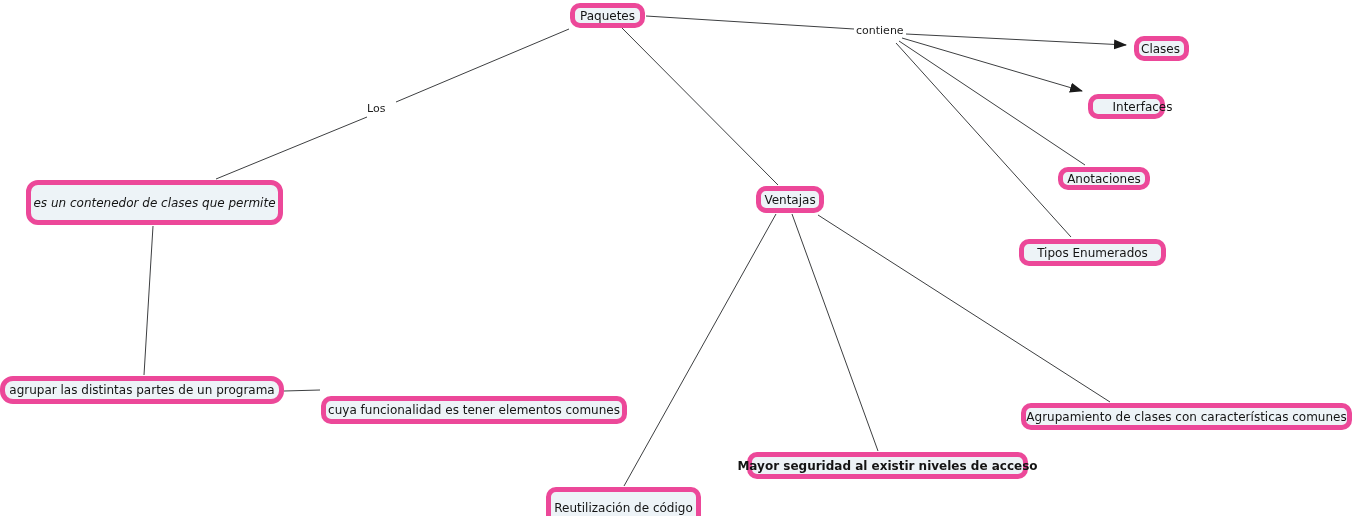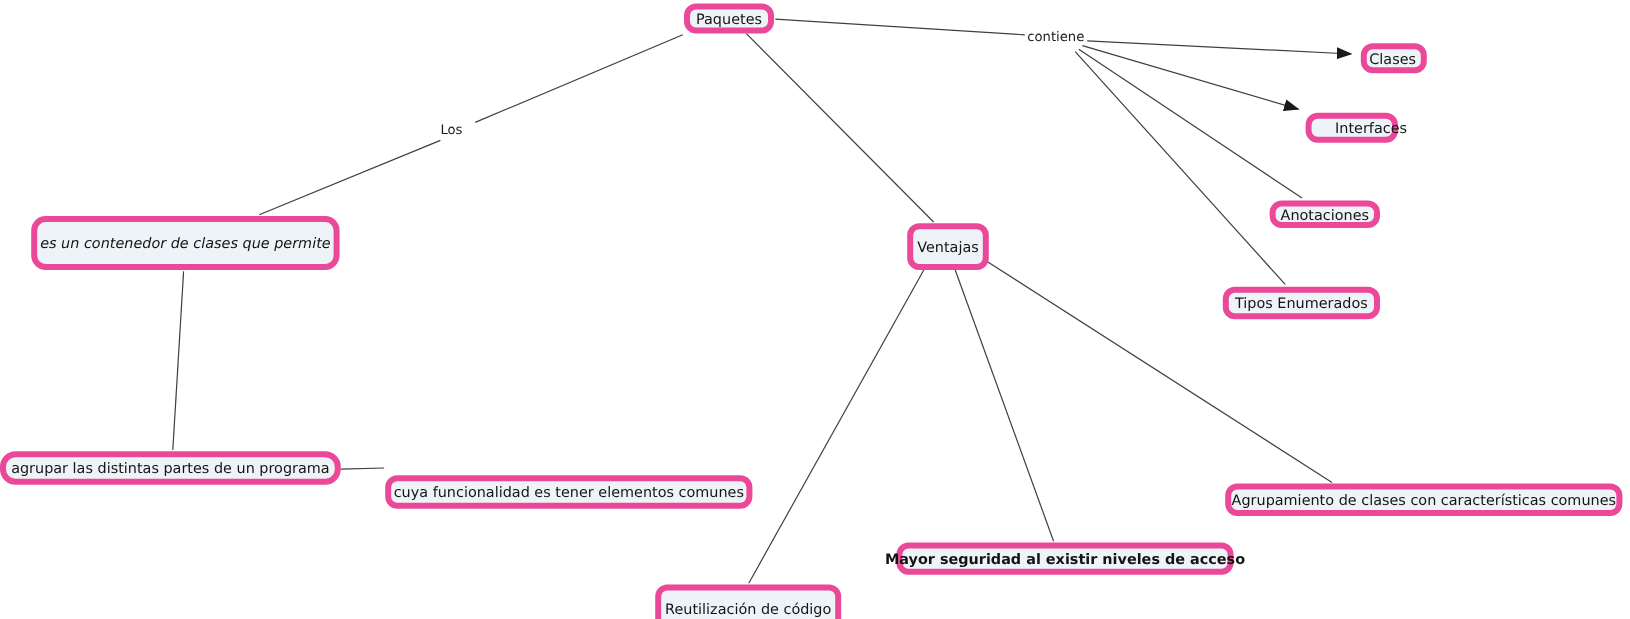--- a/index.html
+++ b/index.html
@@ -82,37 +82,37 @@
   </div>
 
   <div class="node" style="left:1088px; top:94px; width:77px; height:25px;padding-left:36px;">
     <span>Interfaces</span>
   </div>
 
   <div class="node" style="left:1058px; top:167px; width:92px; height:23px;">
     <span>Anotaciones</span>
   </div>
 
-  <div class="node" style="left:1019px; top:239px; width:131px; height:27px;">
+  <div class="node" style="left:1019px; top:239px; width:147px; height:27px;">
     <span>Tipos Enumerados</span>
   </div>
 
   <div class="node" style="left:26px; top:180px; width:257px; height:45px; border-radius:12px;font-style:italic;">
     <span>es un contenedor de clases que permite</span>
   </div>
 
   <div class="node" style="left:0px; top:376px; width:284px; height:28px;border-radius:13px;">
     <span>agrupar las distintas partes de un programa</span>
   </div>
 
   <div class="node" style="left:321px; top:373px; width:306px; height:28px;margin-top:23px;">
     <span>cuya funcionalidad es tener elementos comunes</span>
   </div>
 
-  <div class="node" style="left:756px; top:186px; width:68px; height:39px;">
+  <div class="node" style="left:756px; top:186px; width:68px; height:27px;">
     <span>Ventajas</span>
   </div>
 
   <div class="node" style="left:546px; top:487px; width:155px; height:41px;">
     <span>Reutilización de código</span>
   </div>
 
   <div class="node" style="left:747px; top:452px; width:281px; height:27px;font-weight:bold;">
     <span>Mayor seguridad al existir niveles de acceso</span>
   </div>

